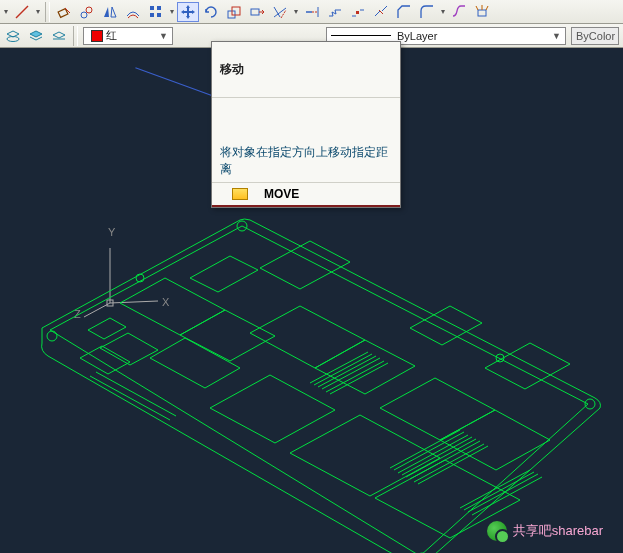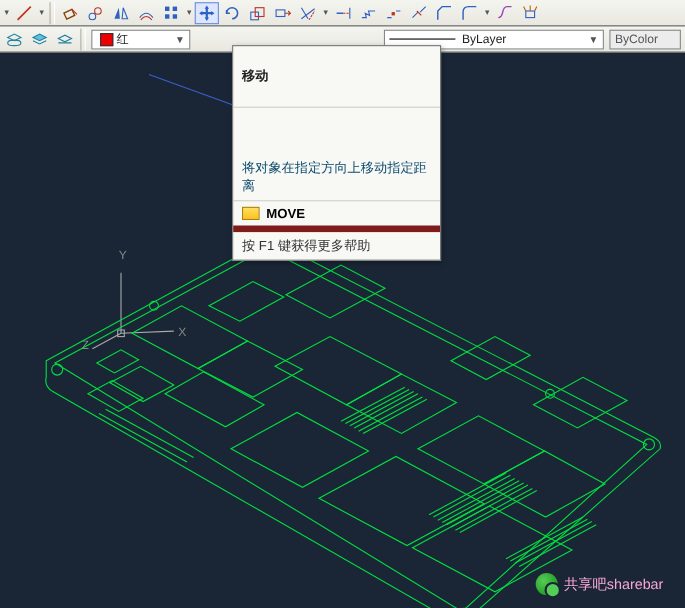--- a/index.html
+++ b/index.html
@@ -36,26 +36,26 @@
     margin: 0 3px;
   }
   .prop-combo {
     height: 18px; background: #fff; border: 1px solid #888;
     display: flex; align-items: center; padding: 0 4px;
     font-size: 11px; color: #222;
     margin: 0 2px;
   }
   .prop-combo .arrow { margin-left: auto; color:#555; font-size:9px; padding-left:4px;}
   .layer-combo { width: 90px; }
-  .line-combo { width: 200px; position: relative; }
+  .line-combo { width: 240px; position: relative; }
   .line-sample {
     width: 60px; height: 0; border-top: 1px solid #000;
     margin-right: 6px;
   }
-  .lw-combo { width: 65px; background:#ececec; color:#555;}
+  .lw-combo { width: 48px; background:#ececec; color:#555;}
   .canvas {
     position: absolute; left: 0; top: 48px;
     width: 623px; height: 505px;
     background: #1a2636;
   }
   .axis { position: absolute; left: 80px; top: 195px; }
   .axis line { }
   .axis-label { position: absolute; color: #888; font-size: 11px; }
   .blueprint {
     position: absolute; left: 30px; top: 160px;
@@ -74,22 +74,22 @@
   .tooltip .tt-head {
     padding: 19px 8px; font-weight: bold; color: #222;
     border-bottom: 1px solid #d0d0c8;
   }
   .tooltip .tt-body {
     padding: 4px 8px; color: #0c4a6e;
     border-bottom: 1px solid #d0d0c8;
     margin-top: 42px;
   }
   .tooltip .tt-cmd {
-    padding: 4px 8px; display: flex; align-items: center; gap: 6px;
-    border-bottom: 6px solid #7f1d1d;
+    padding: 4px 20px; display: flex; align-items: center; gap: 16px;
+    border-bottom: 2px solid #7f1d1d;
   }
   .tooltip .tt-cmd .cmd-icon {
     width: 16px; height: 12px;
     background: linear-gradient(#ffe060,#ffc020);
     border: 1px solid #b08000;
   }
   .tooltip .tt-help { padding: 4px 8px; color: #333; }
   .cursor-line {
     position: absolute;
     left: 130px; top: 50px;
@@ -364,14 +364,13 @@
   </div>
 </div>
 
 <div class="tooltip">
   <div class="tt-head">移动</div>
   <div class="tt-body">将对象在指定方向上移动指定距离</div>
   <div class="tt-cmd">
     <div class="cmd-icon"></div>
     <b>MOVE</b>
   </div>
-  <div class="tt-help">按 F1 键获得更多帮助</div>
 </div>
 
 </body></html>

